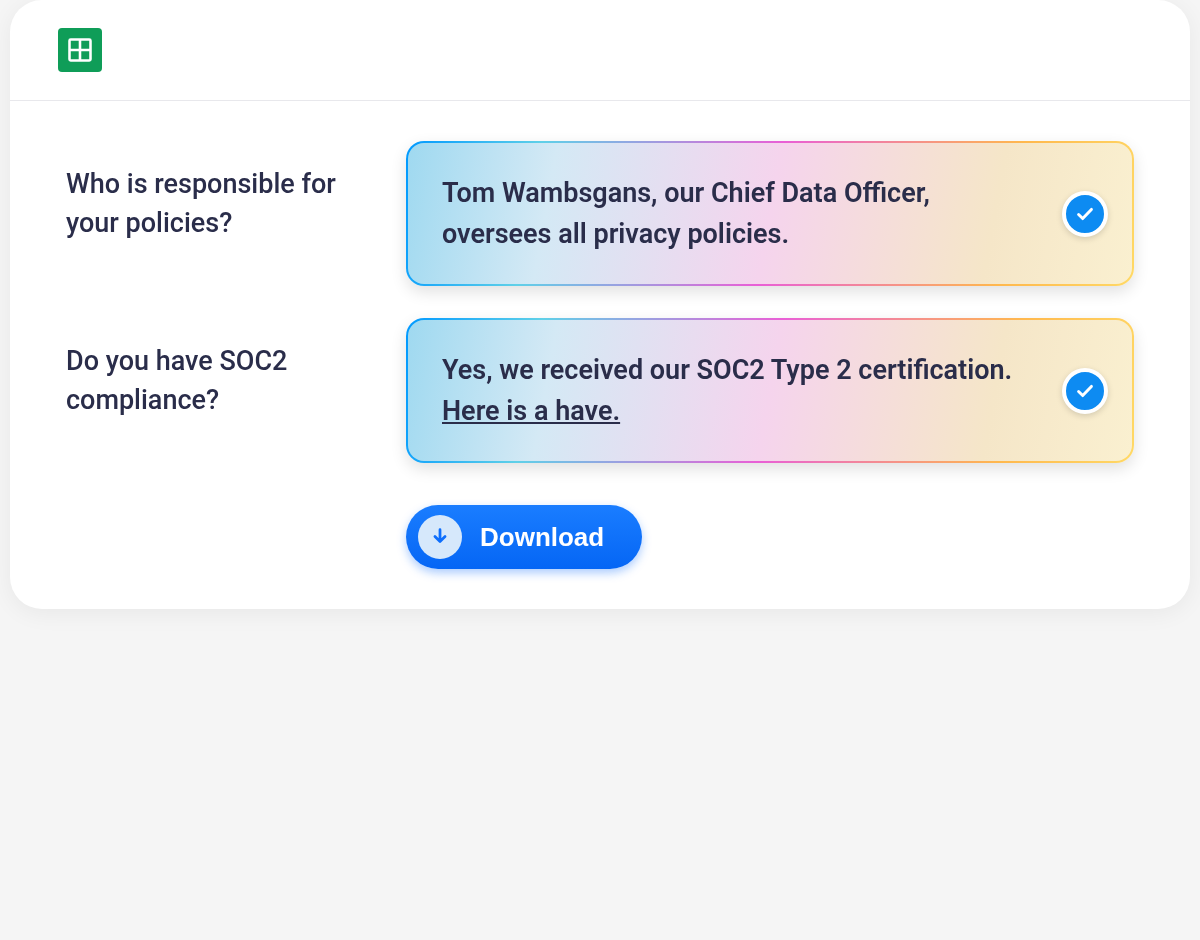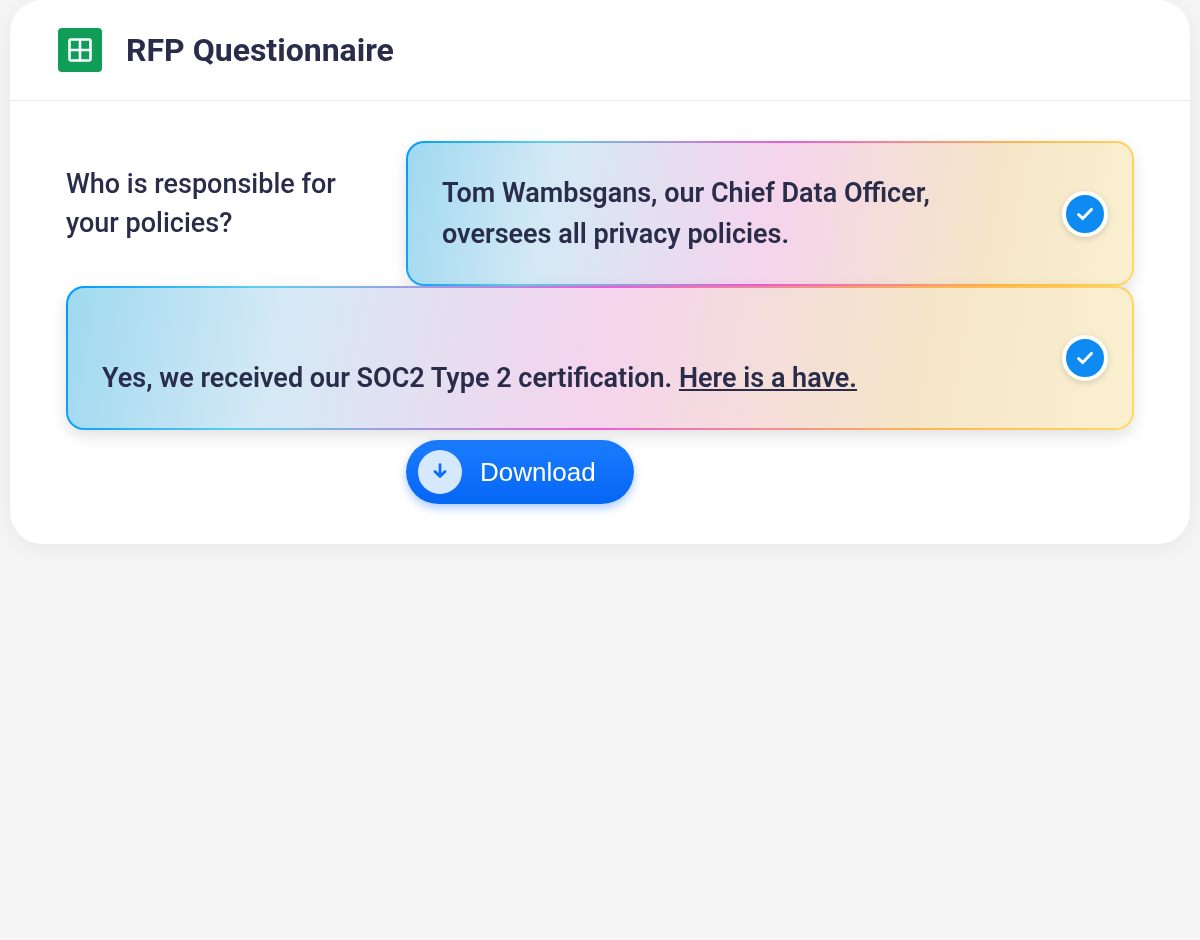--- a/index.html
+++ b/index.html
@@ -55,20 +55,21 @@
       color: #2a2d4a;
     }
     
     .content {
       padding: 40px 56px 40px 56px;
     }
     
     .qa-row {
       display: flex;
       gap: 40px;
+      margin-bottom: 32px;
       align-items: flex-start;
     }
     
     .question {
       width: 300px;
       flex-shrink: 0;
       font-size: 27px;
       font-weight: 500;
       color: #2a2d4a;
       line-height: 1.45;
@@ -84,21 +85,21 @@
       box-shadow: 0 6px 16px rgba(0,0,0,0.12);
     }
     
     .answer-inner {
       background: linear-gradient(100deg, #9fd9f0 0%, #d4e9f5 20%, #f5d4ed 50%, #f5e6c8 80%, #faf0d0 100%);
       border-radius: 16px;
       padding: 30px 90px 30px 34px;
       position: relative;
       min-height: 140px;
       display: flex;
-      align-items: flex-end;
+      align-items: flex-start;
     }
     
     .answer-text {
       font-size: 27px;
       font-weight: 600;
       color: #2a2d4a;
       line-height: 1.5;
     }
     
     .answer-text a {
@@ -157,38 +158,37 @@
       justify-content: center;
     }
     
     .download-icon-circle svg {
       width: 22px;
       height: 22px;
     }
     
     .download-label {
       font-size: 26px;
-      font-weight: 400;
+      font-weight: 700;
       color: #ffffff;
     }
   </style>
 </head>
 <body>
 
 <div class="card">
 
   <div class="header">
     <div class="sheets-icon">
       <svg viewBox="0 0 24 24" fill="none">
         <rect x="3" y="3" width="18" height="18" stroke="#ffffff" stroke-width="2.2" rx="1"></rect>
         <line x1="12" y1="3" x2="12" y2="21" stroke="#ffffff" stroke-width="2.2"></line>
         <line x1="3" y1="12" x2="21" y2="12" stroke="#ffffff" stroke-width="2.2"></line>
       </svg>
     </div>
-    <div class="header-title">RFP Questionnaire</div>
   </div>
 
   <div class="content">
 
     <div class="qa-row">
       <div class="question">Who is responsible for your policies?</div>
       <div class="answer-card">
         <div class="answer-inner">
           <div class="answer-text">
             <span>Tom Wambsgans, our Chief Data Officer, oversees all privacy policies.</span>
@@ -196,20 +196,21 @@
           <div class="check-badge">
             <svg viewBox="0 0 24 24" fill="none">
               <path d="M5 12.5L9.5 17L19 7" stroke="#ffffff" stroke-width="3.2" stroke-linecap="round" stroke-linejoin="round"></path>
             </svg>
           </div>
         </div>
       </div>
     </div>
 
     <div class="qa-row">
+      <div class="question">Do you have SOC2 compliance?</div>
       <div class="answer-card">
         <div class="answer-inner">
           <div class="answer-text">
             <span>Yes, we received our SOC2 Type 2 certification. </span><a href="#">Here is a have.</a>
           </div>
           <div class="check-badge">
             <svg viewBox="0 0 24 24" fill="none">
               <path d="M5 12.5L9.5 17L19 7" stroke="#ffffff" stroke-width="3.2" stroke-linecap="round" stroke-linejoin="round"></path>
             </svg>
           </div>

